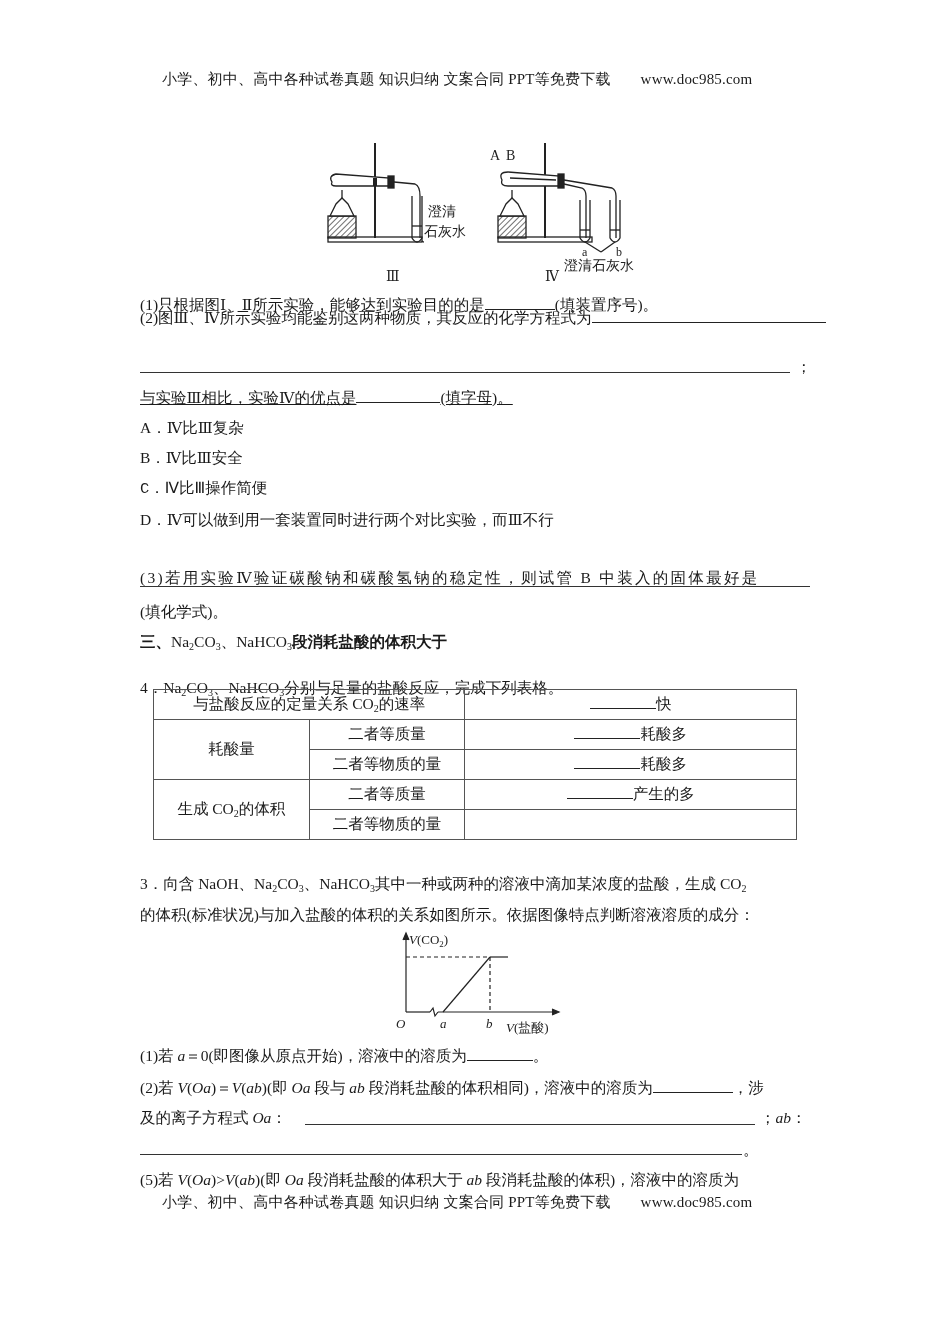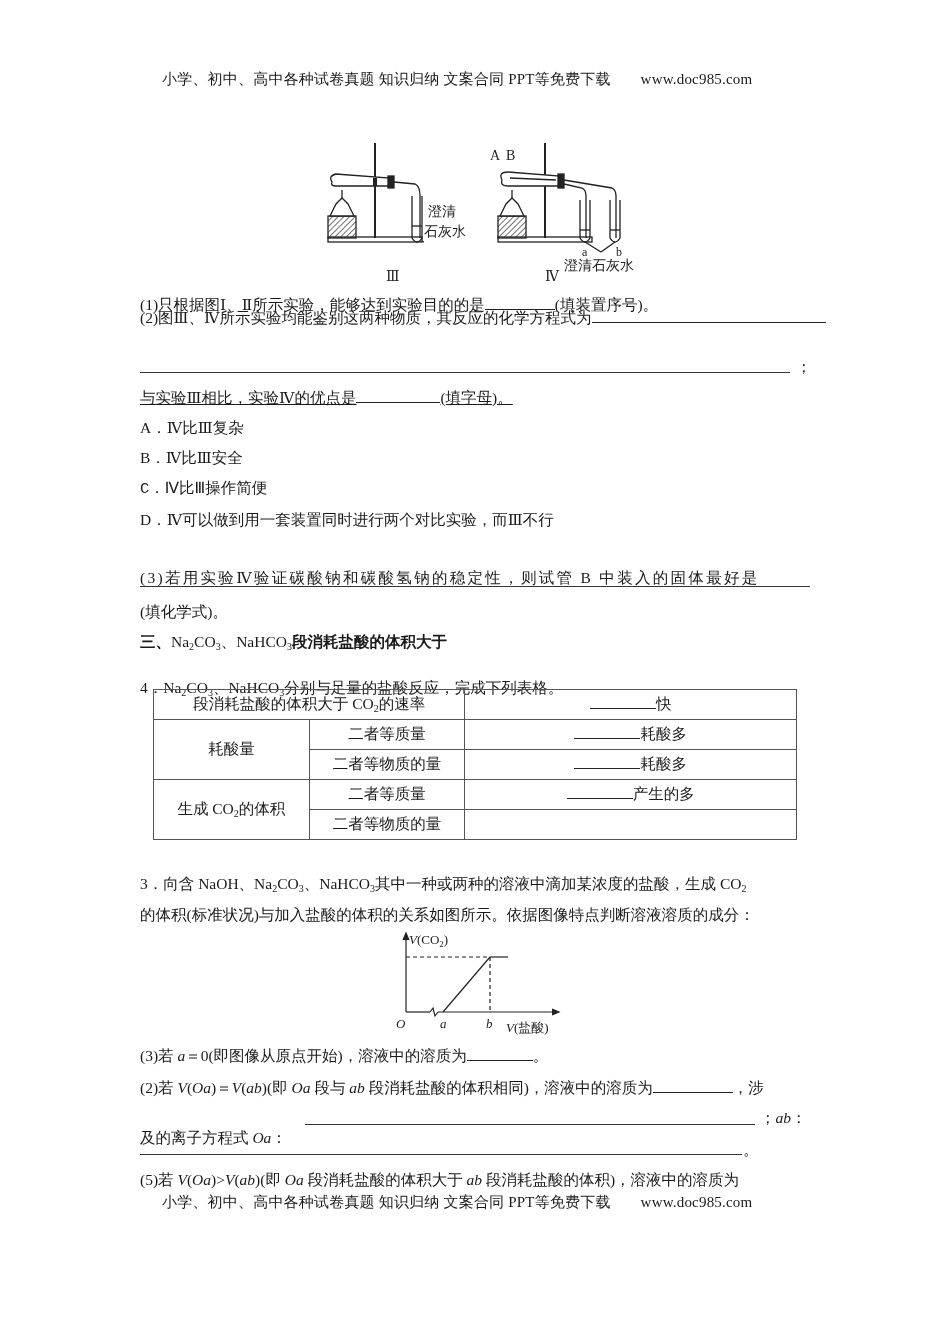--- a/index.html
+++ b/index.html
@@ -120,21 +120,21 @@
 </div>
 
 <div class="abs txt" style="left:140px; top:678px;">
   <span>4．</span><span>Na</span><span class="sub">2</span><span>CO</span><span class="sub">3</span><span>、NaHCO</span><span class="sub">3</span><span>分别与足量的盐酸反应，完成下列表格。</span>
 </div>
 
 <table class="q4">
   <tbody>
       <tr>
     <td colspan="2" style="width:311px;">
-      <span>段消耗盐酸的体积大于 CO</span><span class="sub">2</span><span>的速率</span>
+      <span>与盐酸反应的定量关系 CO</span><span class="sub">2</span><span>的速率</span>
     </td>
     <td style="width:331px;">
       <span class="blank" style="width:66px;"></span><span>快</span>
     </td>
   </tr>
   <tr>
     <td rowspan="2" style="width:155px;">耗酸量</td>
     <td style="width:155px;">二者等质量</td>
     <td>
       <span class="blank" style="width:66px;"></span><span>耗酸多</span>
@@ -181,27 +181,27 @@
     <line x1="53" y1="82" x2="100" y2="27"></line>
   </g>
   <text x="19" y="14" font-size="13" fill="#222"><tspan font-style="italic">V</tspan><tspan>(CO</tspan><tspan font-size="9" dy="3">2</tspan><tspan dy="-3">)</tspan></text>
   <text x="6" y="98" font-size="13" font-style="italic" fill="#222">O</text>
   <text x="50" y="98" font-size="13" font-style="italic" fill="#222">a</text>
   <text x="96" y="98" font-size="13" font-style="italic" fill="#222">b</text>
   <text x="116" y="102" font-size="13" fill="#222"><tspan font-style="italic">V</tspan><tspan>(盐酸)</tspan></text>
 </svg>
 
 <div class="abs txt" style="left:140px; top:1046px;">
-  <span>(3)若 </span><span class="it">a</span><span>＝0(即图像从原点开始)，溶液中的溶质为</span><span class="blank" style="width:66px;"></span><span>。</span>
+  <span>(1)若 </span><span class="it">a</span><span>＝0(即图像从原点开始)，溶液中的溶质为</span><span class="blank" style="width:66px;"></span><span>。</span>
 </div>
 
 <div class="abs txt" style="left:140px; top:1078px;">
   <span>(2)若 </span><span class="it">V</span><span>(</span><span class="it">Oa</span><span>)＝</span><span class="it">V</span><span>(</span><span class="it">ab</span><span>)(即 </span><span class="it">Oa</span><span> 段与 </span><span class="it">ab</span><span> 段消耗盐酸的体积相同)，溶液中的溶质为</span><span class="blank" style="width:80px;"></span><span>，涉</span>
 </div>
-<div class="abs txt" style="left:140px; top:1108px;margin-top:20px;">
+<div class="abs txt" style="left:140px; top:1108px;">
   <span>及的离子方程式 </span><span class="it">Oa</span><span>：</span>
 </div>
 <div class="rule" style="left:305px; top:1124px; width:450px;"></div>
 <div class="abs txt" style="left:760px; top:1108px;">
   <span>；</span><span class="it">ab</span><span>：</span>
 </div>
 <div class="rule" style="left:140px; top:1154px; width:602px;"></div>
 <div class="abs txt" style="left:743px; top:1140px;">。</div>
 
 <div class="abs txt" style="left:140px; top:1170px;">

